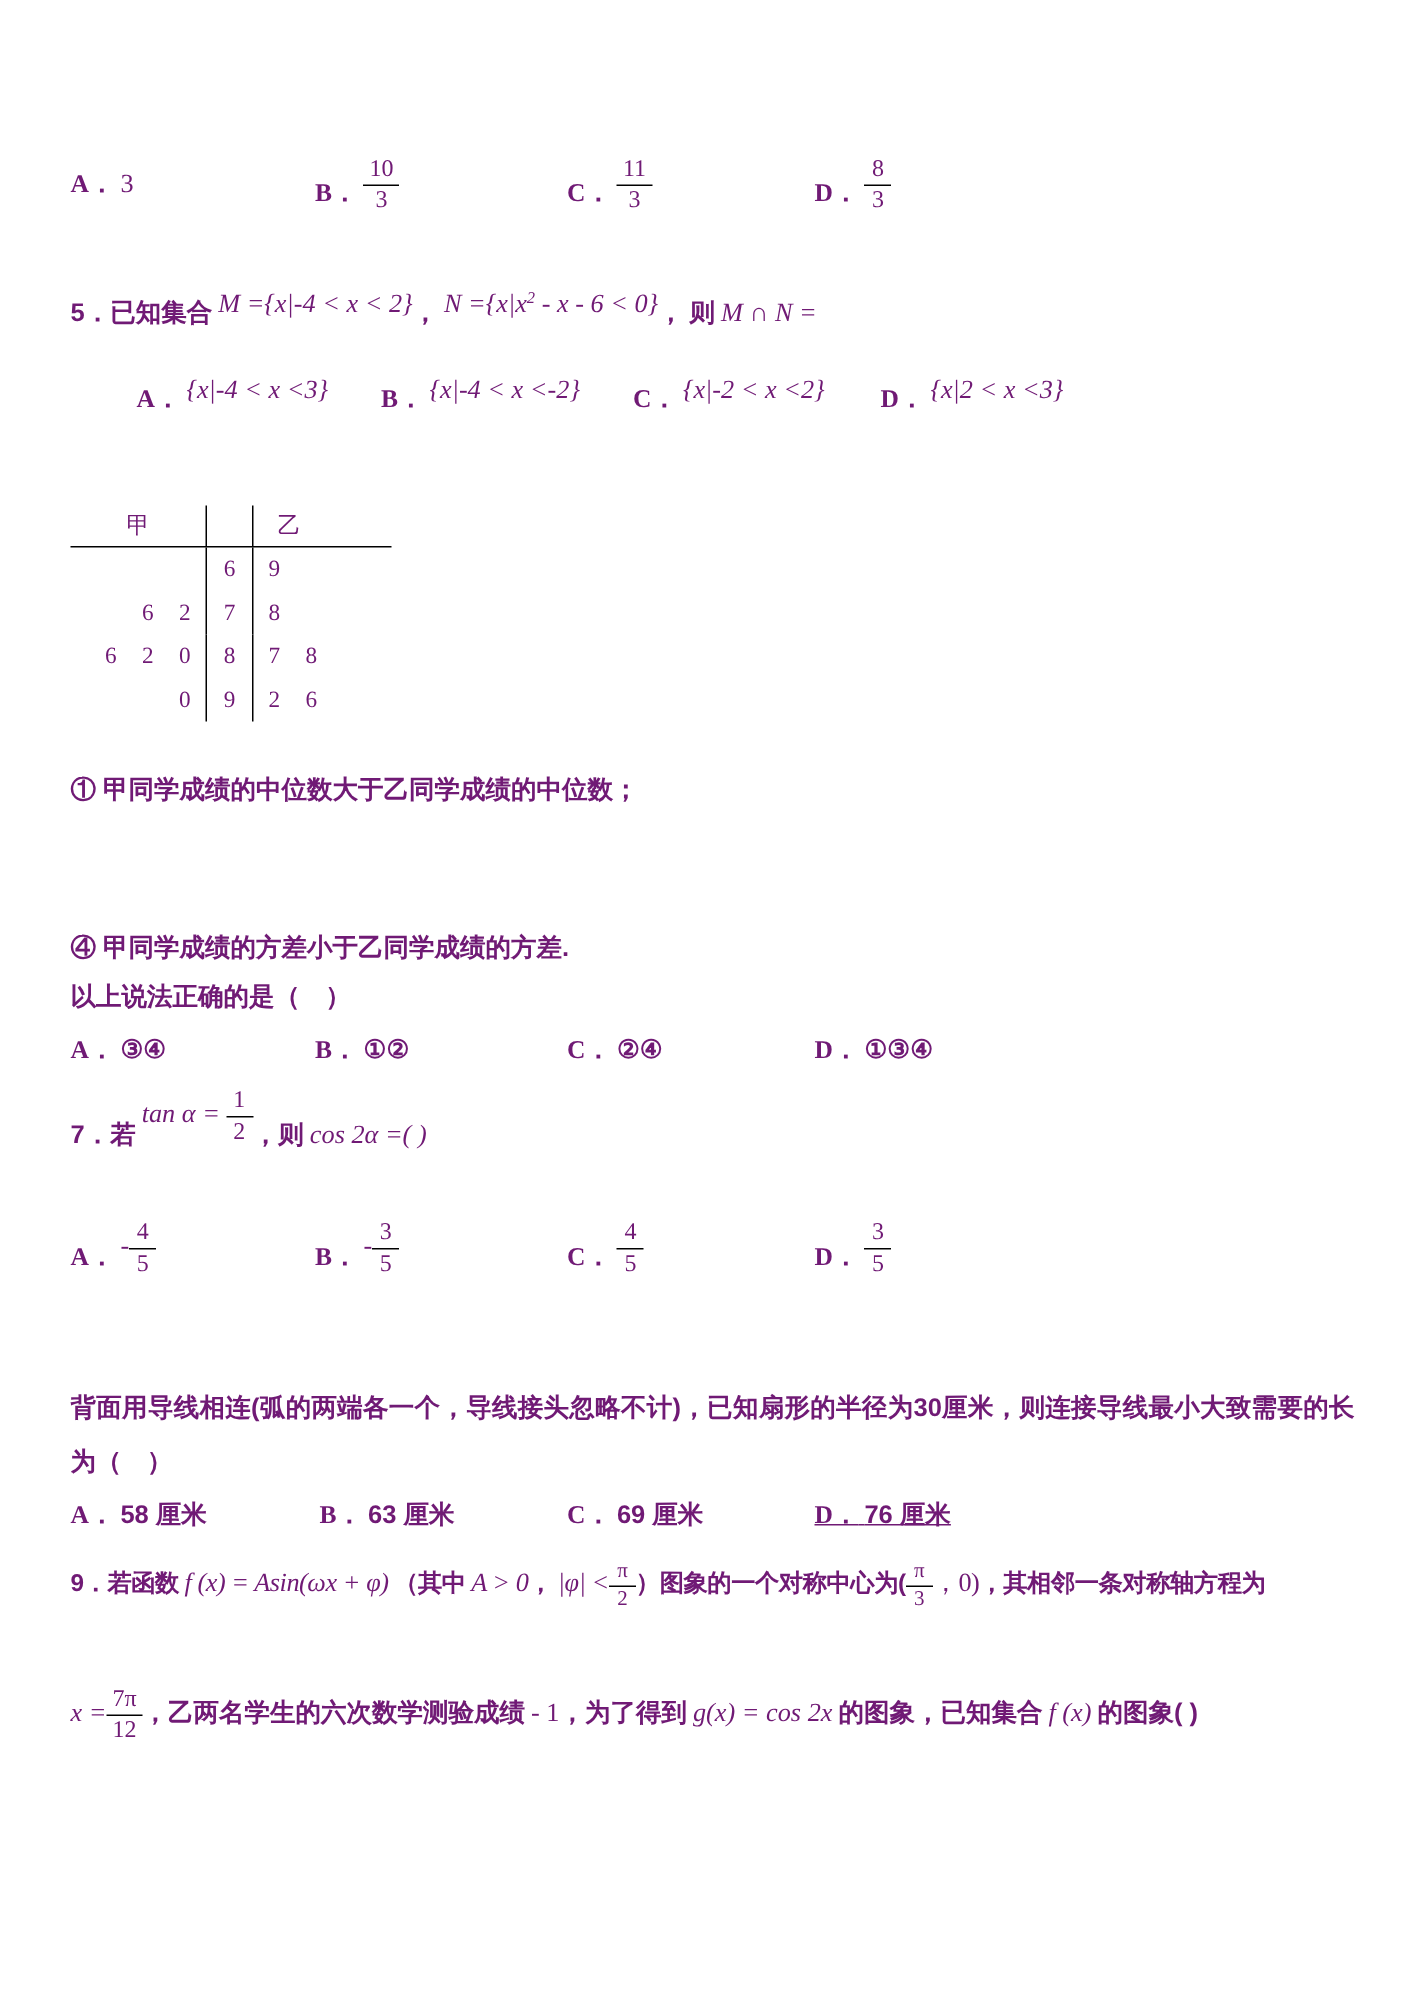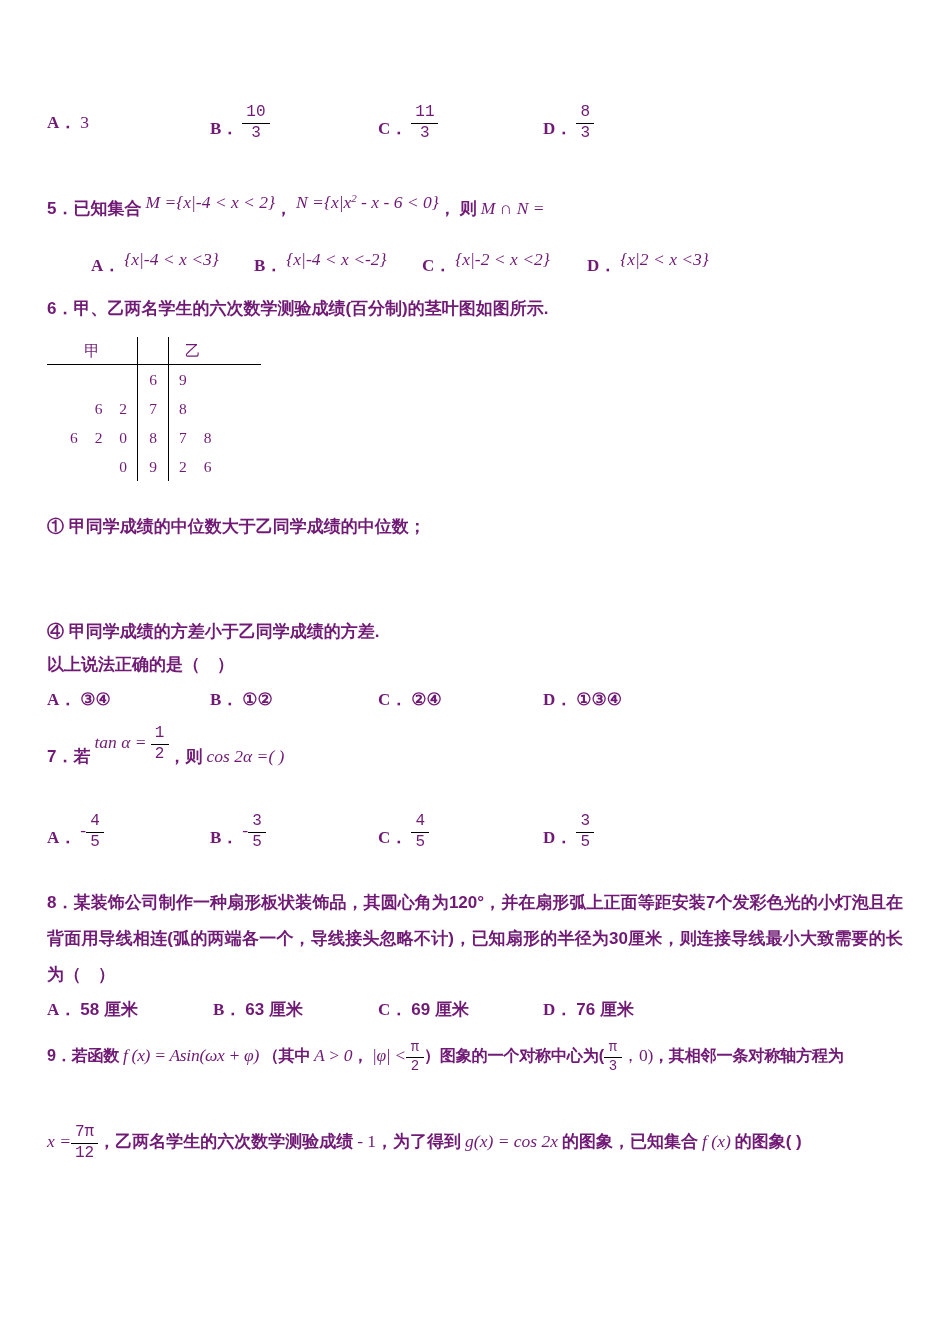--- a/index.html
+++ b/index.html
@@ -4,21 +4,21 @@
 <style>
   html,body { margin:0; padding:0; background:#ffffff; }
   .page { position:relative; width:950px; height:1344px; background:#fff; color:#701a75; overflow:hidden; }
   .cn { font-family:"Liberation Sans",sans-serif; font-weight:700; font-size:17px; }
   .math { font-family:"Liberation Serif",serif; font-style:italic; font-weight:400; font-size:17.5px; }
   .optlabel { font-family:"Liberation Serif",serif; font-style:normal; font-weight:700; font-size:17px; }
   .line { position:absolute; white-space:nowrap; line-height:1.3; }
   .optrow { position:absolute; left:0; width:950px; height:60px; }
   .opt { position:absolute; top:0; white-space:nowrap; }
   .frac { display:inline-block; vertical-align:middle; text-align:center;
-          font-family:Liberation Mono, monospace; font-style:normal; font-size:16px; line-height:1.12; }
+          font-family:Liberation Serif, serif; font-style:normal; font-size:16px; line-height:1.12; }
   .frac .num { display:block; border-bottom:1.5px solid #000; padding:0 4px 1px; min-width:10px; }
   .frac .den { display:block; padding-top:1px; }
   .frac.sm { font-size:14px; }
   .raise6 { position:relative; top:-6px;text-align:right; }
   .raiseblk { position:relative; top:-14px; display:inline-block; }
   .fracrow .optlabel, .fracrow .mval { position:relative; top:7px; }
   sup { font-size:11px; font-style:italic; font-family:"Liberation Serif",serif; }
   
   .stemleaf { position:absolute; left:47px; top:337px; font-family:"Liberation Serif",serif; font-size:15.5px; }
   .sl-row { display:grid; grid-template-columns:90px 32px 92px; }
@@ -62,23 +62,20 @@
     <span class="opt" style="left:47px;"><span class="optlabel">A．</span>
       <span class="math raise6">{x|-4 &lt; x &lt;3}</span></span>
     <span class="opt" style="left:210px;"><span class="optlabel">B．</span>
       <span class="math raise6">{x|-4 &lt; x &lt;-2}</span></span>
     <span class="opt" style="left:378px;"><span class="optlabel">C．</span>
       <span class="math raise6">{x|-2 &lt; x &lt;2}</span></span>
     <span class="opt" style="left:543px;"><span class="optlabel"></span><span class="optlabel">D．</span>
       <span class="math raise6">{x|2 &lt; x &lt;3}</span></span>
   </div>
 
-  <div class="line" style="top:298px; left:47px;">
-    <span class="cn">6．甲、乙两名学生的六次数学测验成绩(百分制)的茎叶图如图所示.</span>
-  </div>
 
   <div class="stemleaf">
     <div class="sl-row sl-head">
       <div class="sl-hl">甲</div>
       <div class="sl-stem"></div>
       <div class="sl-hr">乙</div>
     </div>
     <div class="sl-row sl-data">
       <div class="sl-left"></div>
       <div class="sl-stem">6</div>
@@ -127,32 +124,31 @@
     <span class="opt" style="left:47px;"><span class="optlabel">A．</span>
       <span class="math" style="font-style:normal;">-</span><span class="frac"><span class="num">4</span><span class="den">5</span></span></span>
     <span class="opt" style="left:210px;"><span class="optlabel">B．</span>
       <span class="math" style="font-style:normal;">-</span><span class="frac"><span class="num">3</span><span class="den">5</span></span></span>
     <span class="opt" style="left:378px;"><span class="optlabel">C．</span>
       <span class="frac"><span class="num">4</span><span class="den">5</span></span></span>
     <span class="opt" style="left:543px;"><span class="optlabel">D．</span>
       <span class="frac"><span class="num">3</span><span class="den">5</span></span></span>
   </div>
 
-  <div class="para-line just" style="top:891px;"><span class="cn">8．</span><span class="cn">某装饰公司制作一种扇形板状装饰品，其圆心角为120°，并在扇形弧上正面等距安装7个发彩色光的小灯泡且在</span></div>
   <div class="para-line just" style="top:927px;"><span class="cn">背面用导线相连(弧的两端各一个，导线接头忽略不计)，已知扇形的半径为30厘米，则连接导线最小大致需要的长度</span></div>
   <div class="para-line" style="top:963px;"><span class="cn">为（　）</span></div>
 
   <div class="optrow" style="top:998px;">
     <span class="opt" style="left:47px;"><span class="optlabel">A．</span>
       <span class="cn">58 厘米</span></span>
     <span class="opt" style="left:213px;"><span class="optlabel">B．</span>
       <span class="cn">63 厘米</span></span>
     <span class="opt" style="left:378px;"><span class="optlabel">C．</span>
       <span class="cn">69 厘米</span></span>
-    <span class="opt" style="left:543px;"><span class="optlabel">D．</span>
+    <span class="opt" style="left:543px;text-decoration:underline;"><span class="optlabel">D．</span>
       <span class="cn">76 厘米</span></span>
   </div>
 
   <div class="line q9l1" style="top:1040px; left:47px;">
     <span class="cn">9．</span><span class="cn">若函数</span>
     <span class="math">f (x) = Asin(ωx + φ)</span>
     <span class="cn">（其中</span>
     <span class="math">A &gt; 0</span><span class="cn">，</span>
     <span class="math">|φ| &lt;</span><span class="frac sm"><span class="num">π</span><span class="den">2</span></span><span class="cn">）</span><span class="cn">图象的一个对称中心为(</span><span class="frac sm"><span class="num">π</span><span class="den">3</span></span><span class="math" style="font-style:normal;">，0)</span><span class="cn">，其相邻一条对称轴方程为</span>
   </div>

